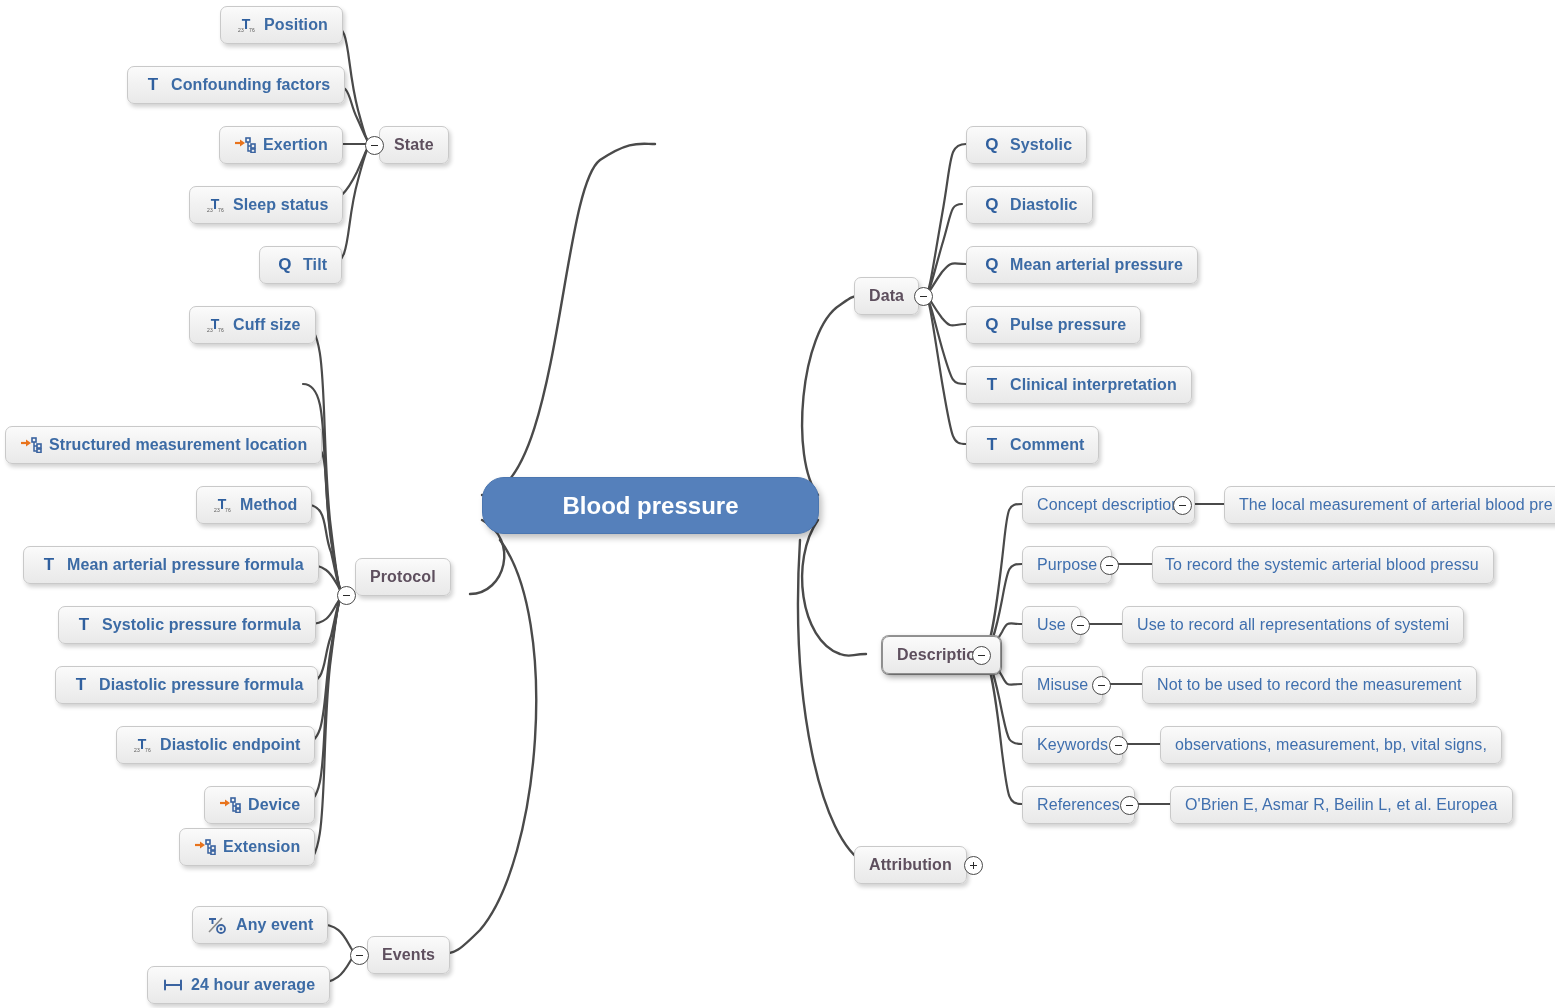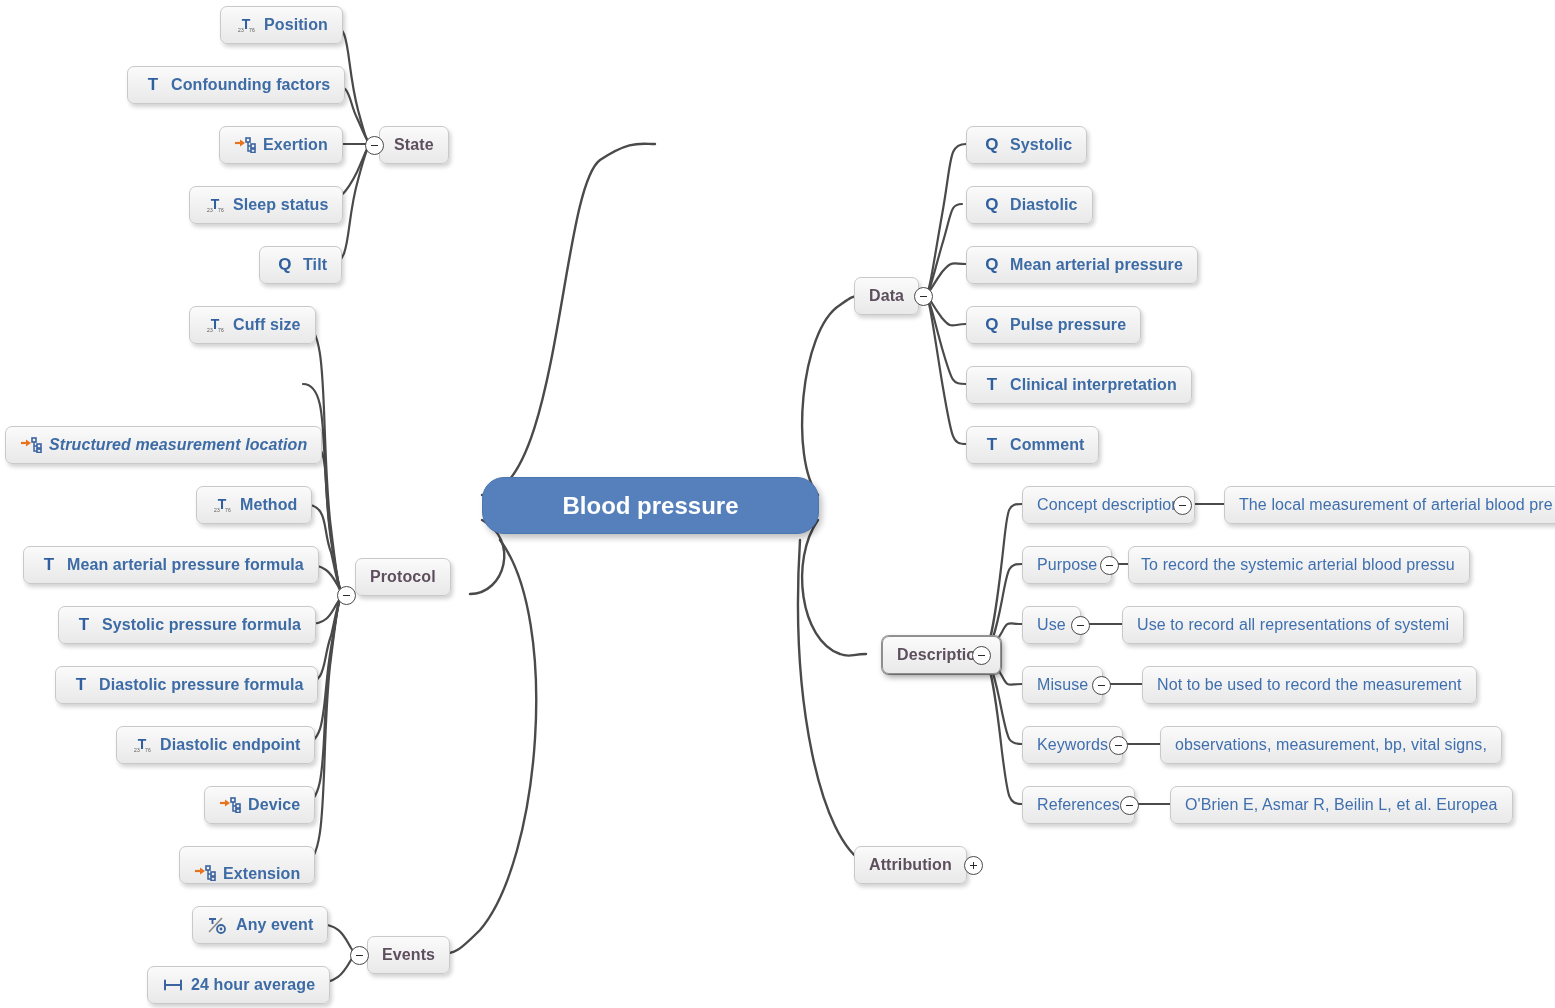--- a/index.html
+++ b/index.html
@@ -215,21 +215,21 @@
       <svg width="22" height="18" viewBox="0 0 22 18">
           <text x="11" y="13" font-size="14" font-weight="bold" fill="#2f5f9e" text-anchor="middle" font-family="Liberation Sans, sans-serif">T</text>
           <text x="3" y="16" font-size="5" fill="#555" font-family="Liberation Sans, sans-serif">23</text>
           <text x="14" y="16" font-size="5" fill="#555" font-family="Liberation Sans, sans-serif">76</text>
         </svg>
     </span>
     <span class="label">Cuff size</span>
   </div>
 
 
-  <div class="node" style="left:5px;top:426px;font-style:italic;">
+  <div class="node" style="left:5px;top:426px;">
     <span class="ico">
       <svg width="22" height="16" viewBox="0 0 22 16">
         <path d="M1 6 h7" stroke="#e8731c" stroke-width="2.2"></path>
           <path d="M6 2.5 L11 6 L6 9.5 Z" fill="#e8731c"></path>
         <rect x="12" y="1" width="4" height="4" fill="none" stroke="#3a63a0" stroke-width="1.6"></rect>
         <rect x="17" y="7" width="4" height="4" fill="none" stroke="#3a63a0" stroke-width="1.6"></rect>
         <rect x="17" y="12" width="4" height="3.5" fill="none" stroke="#3a63a0" stroke-width="1.6"></rect>
         <path d="M14 5 v9 h3 M14 9 h3" stroke="#3a63a0" stroke-width="1.5" fill="none"></path>
       </svg>
     </span>
@@ -280,21 +280,21 @@
           <path d="M6 2.5 L11 6 L6 9.5 Z" fill="#e8731c"></path>
         <rect x="12" y="1" width="4" height="4" fill="none" stroke="#3a63a0" stroke-width="1.6"></rect>
         <rect x="17" y="7" width="4" height="4" fill="none" stroke="#3a63a0" stroke-width="1.6"></rect>
         <rect x="17" y="12" width="4" height="3.5" fill="none" stroke="#3a63a0" stroke-width="1.6"></rect>
         <path d="M14 5 v9 h3 M14 9 h3" stroke="#3a63a0" stroke-width="1.5" fill="none"></path>
       </svg>
     </span>
     <span class="label">Device</span>
   </div>
 
-  <div class="node" style="left:179px;top:846px;align-items:flex-end;">
+  <div class="node" style="left:179px;top:828px;">
     <span class="ico">
       <svg width="22" height="16" viewBox="0 0 22 16">
         <path d="M1 6 h7" stroke="#e8731c" stroke-width="2.2"></path>
           <path d="M6 2.5 L11 6 L6 9.5 Z" fill="#e8731c"></path>
         <rect x="12" y="1" width="4" height="4" fill="none" stroke="#3a63a0" stroke-width="1.6"></rect>
         <rect x="17" y="7" width="4" height="4" fill="none" stroke="#3a63a0" stroke-width="1.6"></rect>
         <rect x="17" y="12" width="4" height="3.5" fill="none" stroke="#3a63a0" stroke-width="1.6"></rect>
         <path d="M14 5 v9 h3 M14 9 h3" stroke="#3a63a0" stroke-width="1.5" fill="none"></path>
       </svg>
     </span>
@@ -367,21 +367,21 @@
   </div>
   <div class="knob minus" style="left:1173px;top:496px;"></div>
   <div class="node plain" style="left:1224px;top:486px;">
     <span class="label">The local measurement of arterial blood pre</span>
   </div>
 
   <div class="node plain" style="left:1022px;top:546px;">
     <span class="label">Purpose</span>
   </div>
   <div class="knob minus" style="left:1100px;top:556px;"></div>
-  <div class="node plain" style="left:1128px;top:546px;padding-left:12px;">
+  <div class="node plain" style="left:1152px;top:546px;padding-left:12px;">
     <span class="label">To record the systemic arterial blood pressu</span>
   </div>
 
   <div class="node plain" style="left:1022px;top:606px;">
     <span class="label">Use</span>
   </div>
   <div class="knob minus" style="left:1071px;top:616px;"></div>
   <div class="node plain" style="left:1122px;top:606px;">
     <span class="label">Use to record all representations of systemi</span>
   </div>

